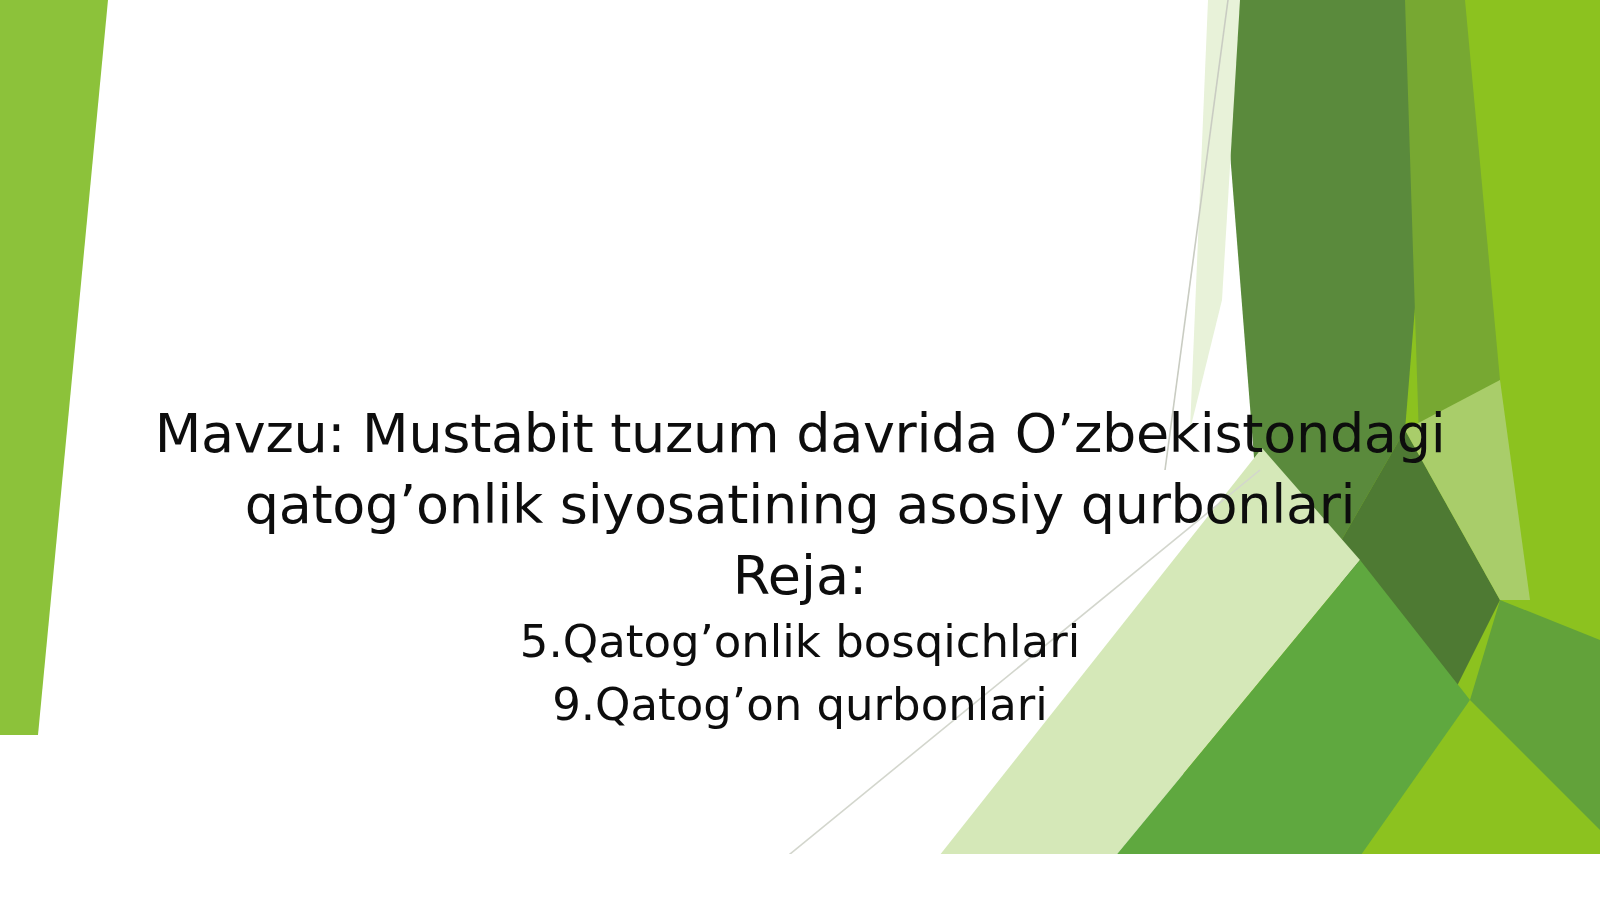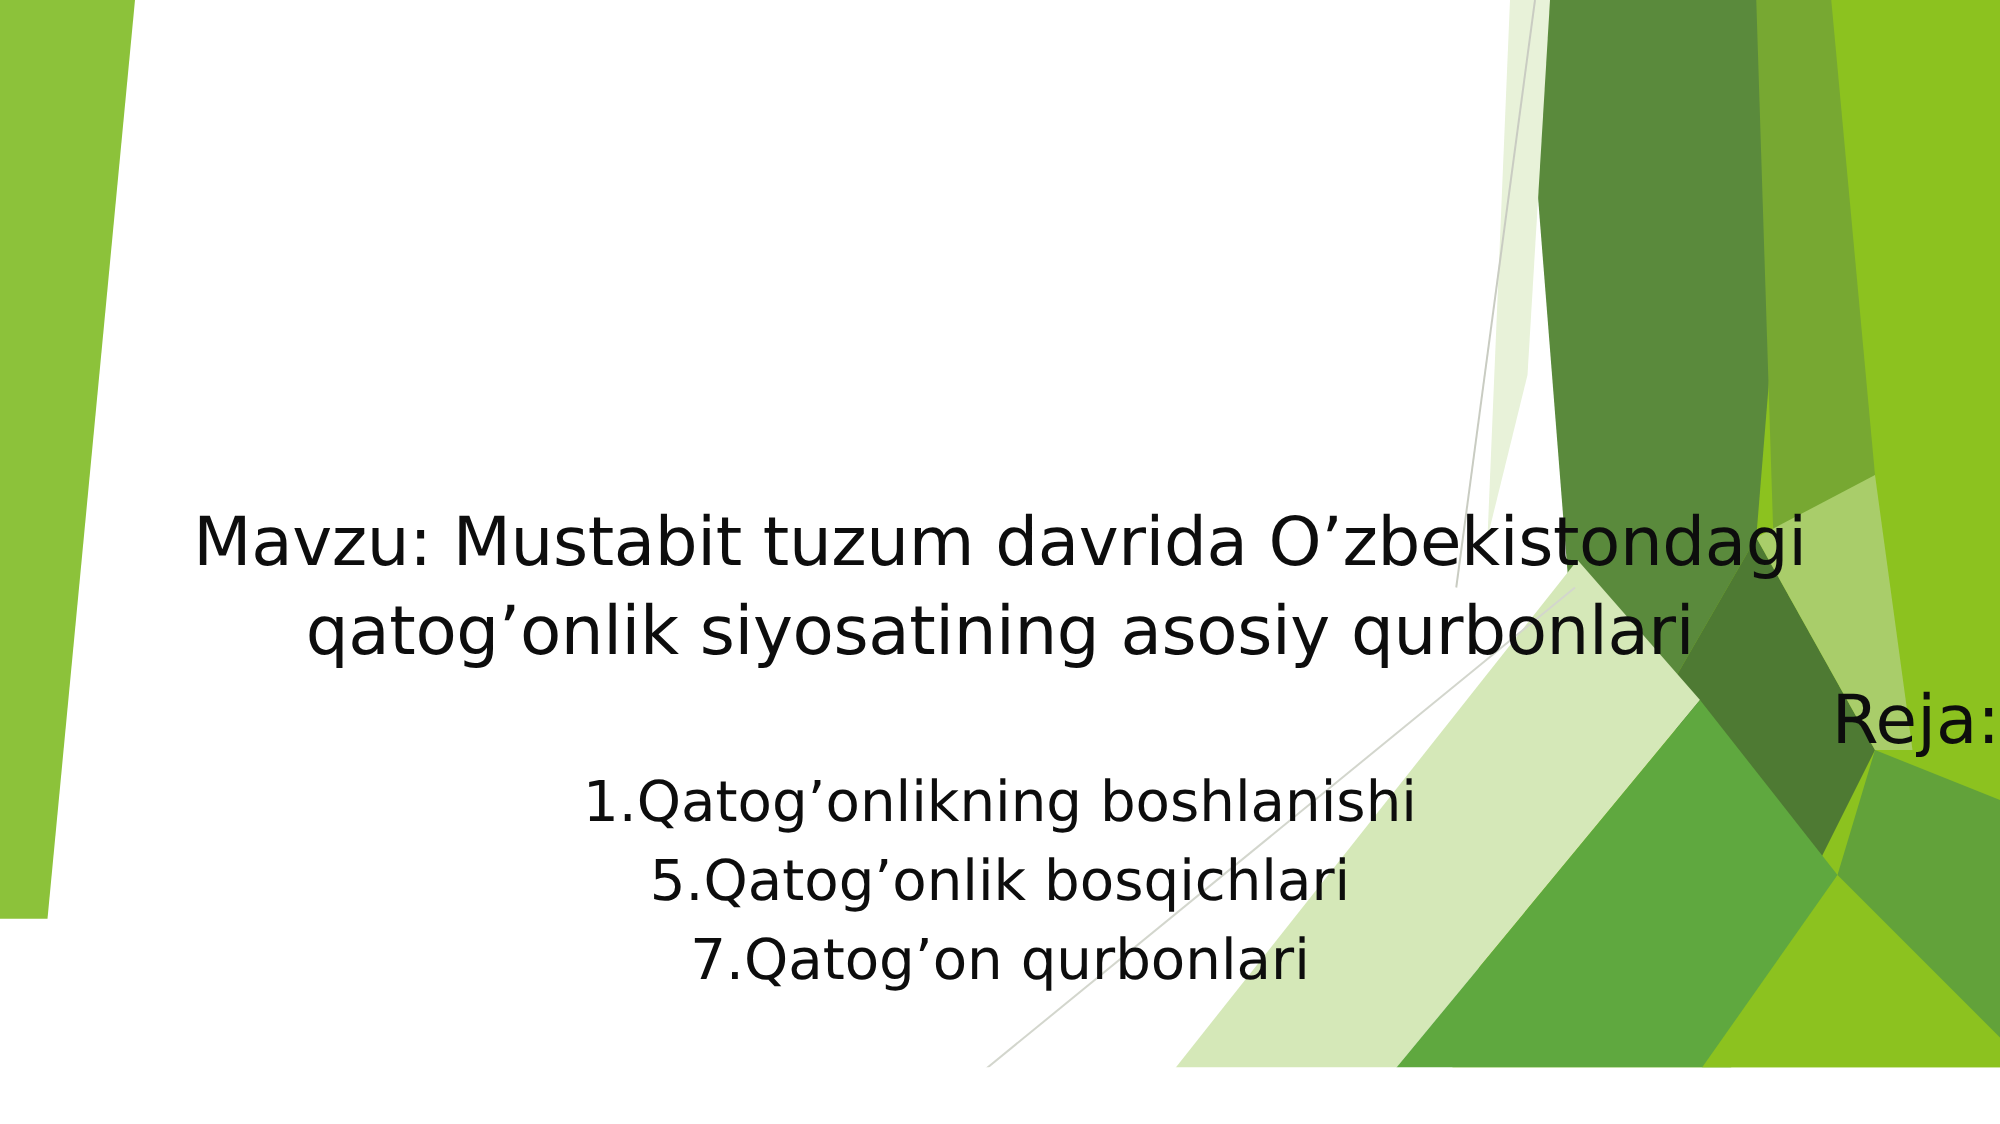--- a/index.html
+++ b/index.html
@@ -51,21 +51,20 @@
     font-weight: 400;
     letter-spacing: -0.3px;
     white-space: nowrap;
   }
   .subtitle-line {
     font-family: "DejaVu Sans", sans-serif;
     font-size: 54px;
     line-height: 72px;
     color: #0d0d0d;
     font-weight: 400;
-    text-align: right;
   }
   .plan-list {
     position: absolute;
     top: 610px;
     left: 0;
     width: 1600px;
     text-align: center;
   }
   .plan-item {
     font-family: "DejaVu Sans", sans-serif;
@@ -112,19 +111,18 @@
 
   <div class="content">
 
     <div class="title-block">
       <div class="title-line">Mavzu: Mustabit tuzum davrida O’zbekistondagi</div>
       <div class="title-line">qatog’onlik siyosatining asosiy qurbonlari</div>
       <div class="subtitle-line">Reja:</div>
     </div>
 
     <div class="plan-list">
-      <div class="plan-item">1.Qatog’onlikning boshlanishi</div>
       <div class="plan-item">5.Qatog’onlik bosqichlari</div>
-      <div class="plan-item">7.Qatog’on qurbonlari</div>
+      <div class="plan-item">9.Qatog’on qurbonlari</div>
     </div>
 
   </div>
 </div>
 
 </body></html>

